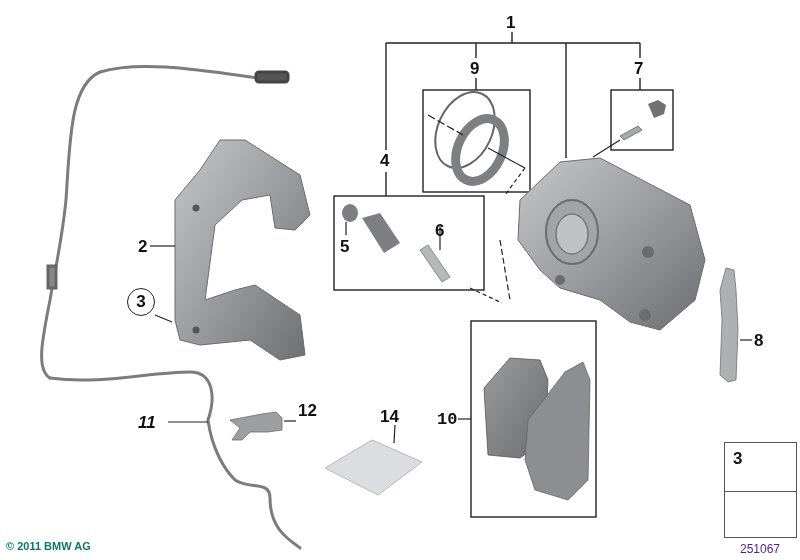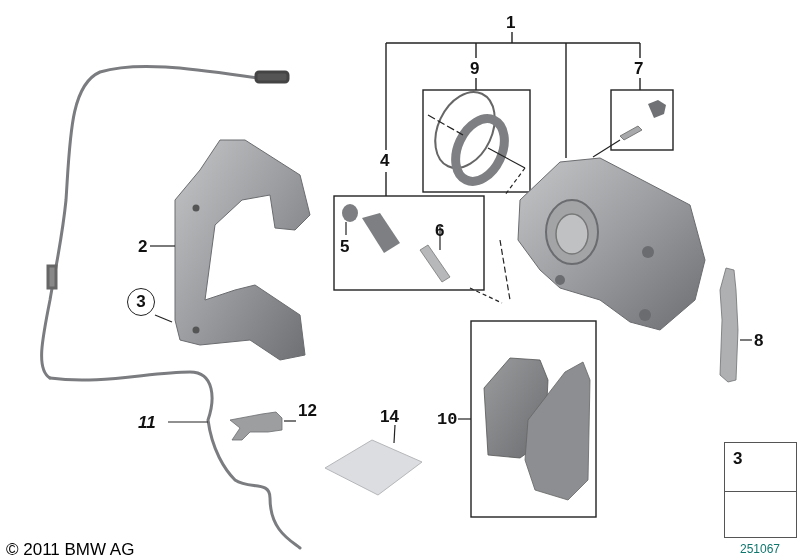--- a/index.html
+++ b/index.html
@@ -1,21 +1,21 @@
 <!DOCTYPE html>
 <html><head>
 <meta charset="utf-8">
 <style>
   html,body{margin:0;padding:0;background:#ffffff;}
   body{width:800px;height:560px;position:relative;overflow:hidden;font-family:"Liberation Sans",sans-serif;}
   #diagram{position:absolute;left:0;top:0;width:800px;height:560px;}
   .callout{position:absolute;font-family:"Liberation Sans",sans-serif;font-weight:bold;font-size:17px;color:#111;line-height:1;}
   .circled{position:absolute;width:28px;height:28px;border:1.5px solid #222;border-radius:50%;box-sizing:border-box;display:flex;align-items:center;justify-content:center;font-weight:bold;font-size:17px;color:#111;background:#fff;}
-  .copyright{position:absolute;left:6px;top:540px;font-size:17px;color:#000000;}
-  .refnum{position:absolute;left:740px;top:542px;font-size:12px;color:#0f766e;}
+  .copyright{position:absolute;left:6px;top:540px;font-size:11px;color:#0f766e;font-weight:bold;}
+  .refnum{position:absolute;left:740px;top:542px;font-size:12px;color:#4c1d95;}
   .legend-box{position:absolute;left:724px;top:442px;width:73px;height:96px;border:1px solid #555;box-sizing:border-box;background:#fff;}
   .legend-divider{position:absolute;left:0;top:48px;width:100%;height:1px;background:#555;}
   .legend-num{position:absolute;left:8px;top:6px;font-weight:bold;font-size:17px;color:#111;}
 </style>
 </head>
 <body>
 
 <svg id="diagram" viewBox="0 0 800 560" xmlns="http://www.w3.org/2000/svg">
   <defs>
     <linearGradient id="metal" x1="0" y1="0" x2="1" y2="1">

